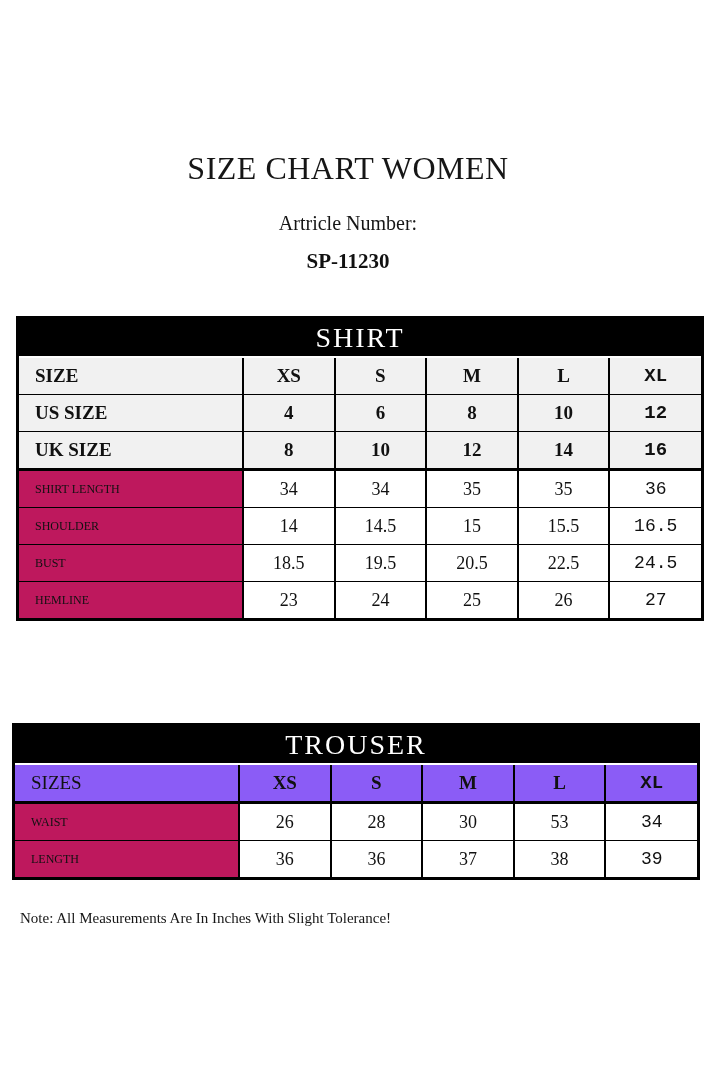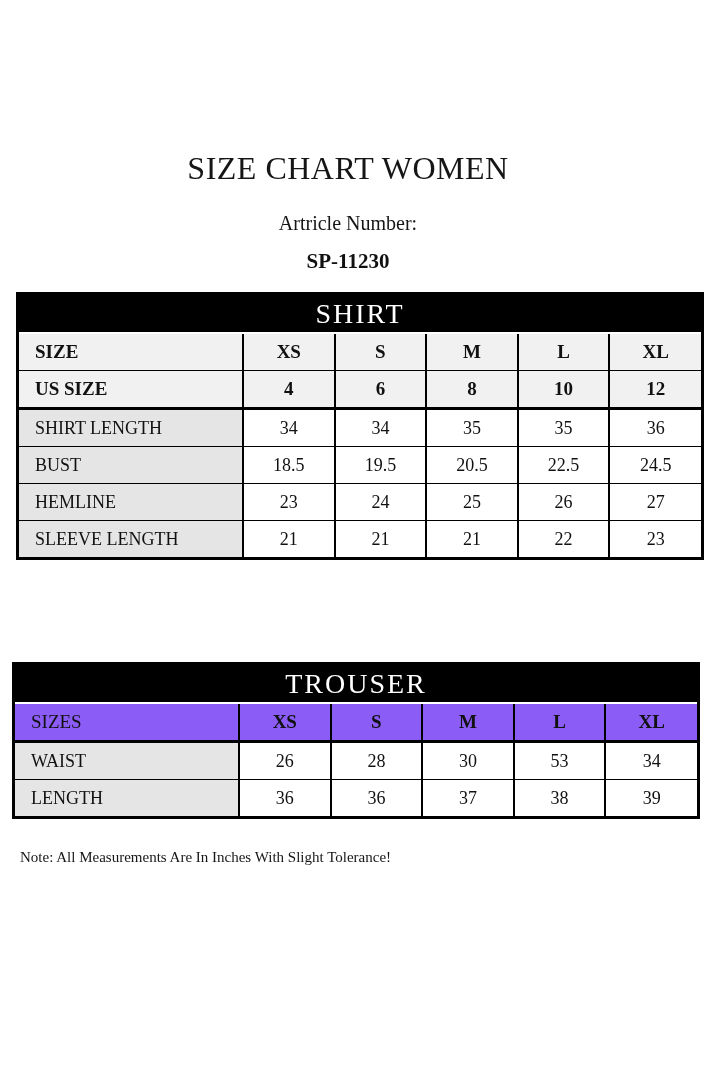--- a/index.html
+++ b/index.html
@@ -40,21 +40,21 @@
     font-size: 21px;
     font-weight: 700;
     color: #111111;
   }
   .table-frame {
     width: 682px;
     margin-left: 16px;
     border: 3px solid #000000;
     background: #ffffff;
   }
-  .table-frame.shirt { margin-top: 18px; }
+  .table-frame.shirt { margin-top: 42px; }
   .table-frame.trouser { margin-top: 102px; margin-left: 12px; }
   .banner {
     background: #000000;
     color: #ffffff;
     height: 37px;
     line-height: 37px;
     text-align: center;
     font-size: 28px;
     font-weight: 400;
     letter-spacing: 2px;
@@ -70,21 +70,21 @@
     border: 1px solid #000000;
     height: 36px;
     padding: 0;
     vertical-align: middle;
     text-align: center;
     overflow: hidden;
     white-space: nowrap;
   }
   .size-table td + td { border-left-width: 2px; }
   .size-table td:first-child { border-left: 0; }
-  .size-table td:last-child { border-right: 0; }
+  .size-table td:last-child { border-right: 0; font-family: Liberation Mono, monospace; }
   .size-table tr:first-child td { border-top: 0; }
   .size-table tr:last-child td { border-bottom: 0; }
   .size-table tr.thick td { border-top-width: 3px; }
   .size-table td.lbl {
     text-align: left;
     padding-left: 16px;
   }
   
   tr.size-row td {
     background: #f1f1f1;
@@ -100,22 +100,22 @@
     font-weight: 400;
     font-size: 19px;
   }
   
   tr.meas-row td {
     background: #ffffff;
     font-weight: 400;
     font-size: 18px;
   }
   tr.meas-row td.lbl {
-    background: #e5e5e5;
-    font-size: 18px;
+    background: #be185d;
+    font-size: 12px;
   }
   .note {
     margin-top: 30px;
     margin-left: 20px;
     font-size: 15px;
     color: #161616;
   }
 </style>
 </head>
 <body>
@@ -147,51 +147,59 @@
           <td>XL</td>
         </tr>
         <tr class="size-row">
           <td class="lbl">US SIZE</td>
           <td>4</td>
           <td>6</td>
           <td>8</td>
           <td>10</td>
           <td>12</td>
         </tr>
+        <tr class="size-row">
+          <td class="lbl">UK SIZE</td>
+          <td>8</td>
+          <td>10</td>
+          <td>12</td>
+          <td>14</td>
+          <td>16</td>
+        </tr>
         <tr class="meas-row thick">
           <td class="lbl">SHIRT LENGTH</td>
           <td>34</td>
           <td>34</td>
           <td>35</td>
           <td>35</td>
           <td>36</td>
         </tr>
         <tr class="meas-row">
+          <td class="lbl">SHOULDER</td>
+          <td>14</td>
+          <td>14.5</td>
+          <td>15</td>
+          <td>15.5</td>
+          <td>16.5</td>
+        </tr>
+        <tr class="meas-row">
           <td class="lbl">BUST</td>
           <td>18.5</td>
           <td>19.5</td>
           <td>20.5</td>
           <td>22.5</td>
           <td>24.5</td>
         </tr>
         <tr class="meas-row">
           <td class="lbl">HEMLINE</td>
           <td>23</td>
           <td>24</td>
           <td>25</td>
           <td>26</td>
           <td>27</td>
-        </tr>
-        <tr class="meas-row">
-          <td class="lbl">SLEEVE LENGTH</td>
-          <td>21</td>
-          <td>21</td>
-          <td>21</td>
-          <td>22</td>
-          <td>23</td>
         </tr>
       </tbody>
     </table>
   </div>
 
   <div class="table-frame trouser">
     <div class="banner">TROUSER</div>
     <table class="size-table">
       <colgroup>
           <col class="c-label">

